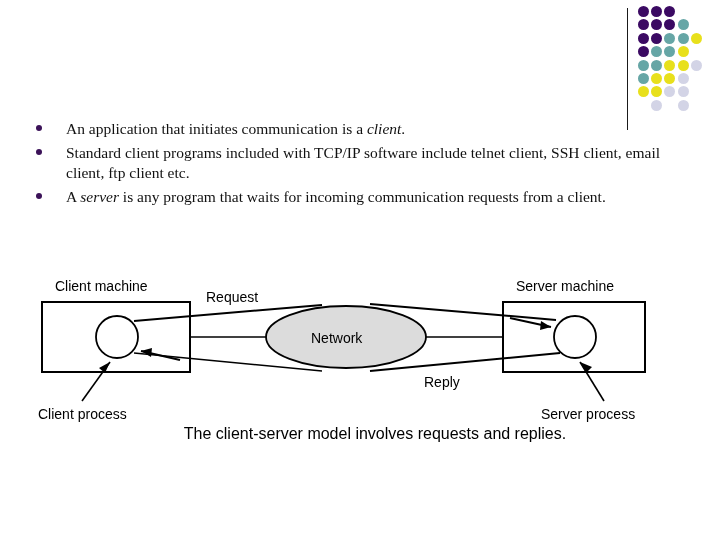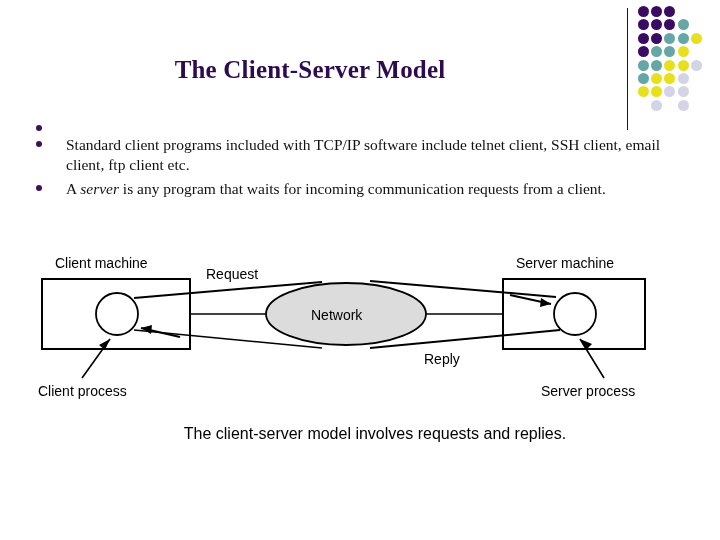--- a/index.html
+++ b/index.html
@@ -85,21 +85,21 @@
     color: #111111;
   }
   .bullet-text em {
     font-style: italic;
   }
 
   
   #diagram {
     position: absolute;
     left: 0;
-    top: 240px;
+    top: 263px;
     width: 720px;
     height: 170px;
   }
   #diagram svg { display: block; }
   .dlabel {
     font-family: "Liberation Sans", sans-serif;
     font-size: 14px;
     fill: #000000;
   }
 
@@ -150,25 +150,25 @@
       <div class="dot" style="left: 26.4px; top: 67px; background: rgb(232, 224, 28);"></div>
       <div class="dot" style="left: 39.6px; top: 67px; background: rgb(211, 212, 230);"></div>
       <div class="dot" style="left: 0px; top: 80.4px; background: rgb(232, 224, 28);"></div>
       <div class="dot" style="left: 13.2px; top: 80.4px; background: rgb(232, 224, 28);"></div>
       <div class="dot" style="left: 26.4px; top: 80.4px; background: rgb(211, 212, 230);"></div>
       <div class="dot" style="left: 39.6px; top: 80.4px; background: rgb(211, 212, 230);"></div>
       <div class="dot" style="left: 13.2px; top: 93.8px; background: rgb(211, 212, 230);"></div>
       <div class="dot" style="left: 39.6px; top: 93.8px; background: rgb(211, 212, 230);"></div>
     </div>
 
-  <div id="page-title">The Client-Server Model</div>
 
   <div id="bullet-list">
       <div class="bullet-row">
         <div class="bullet-marker"><i style="background: rgb(59, 18, 88);"></i></div>
+        <div class="bullet-text"><span>An application that initiates communication is a </span><em>client</em><span>.</span></div>
       </div>
       <div class="bullet-row">
         <div class="bullet-marker"><i style="background: rgb(59, 18, 88);"></i></div>
         <div class="bullet-text"><span>Standard client programs included with TCP/IP software include telnet client, SSH client, email client, ftp client etc.</span></div>
       </div>
       <div class="bullet-row">
         <div class="bullet-marker"><i style="background: rgb(59, 18, 88);"></i></div>
         <div class="bullet-text"><span>A </span><em>server</em><span> is any program that waits for incoming communication requests from a client.</span></div>
       </div>
     </div>

